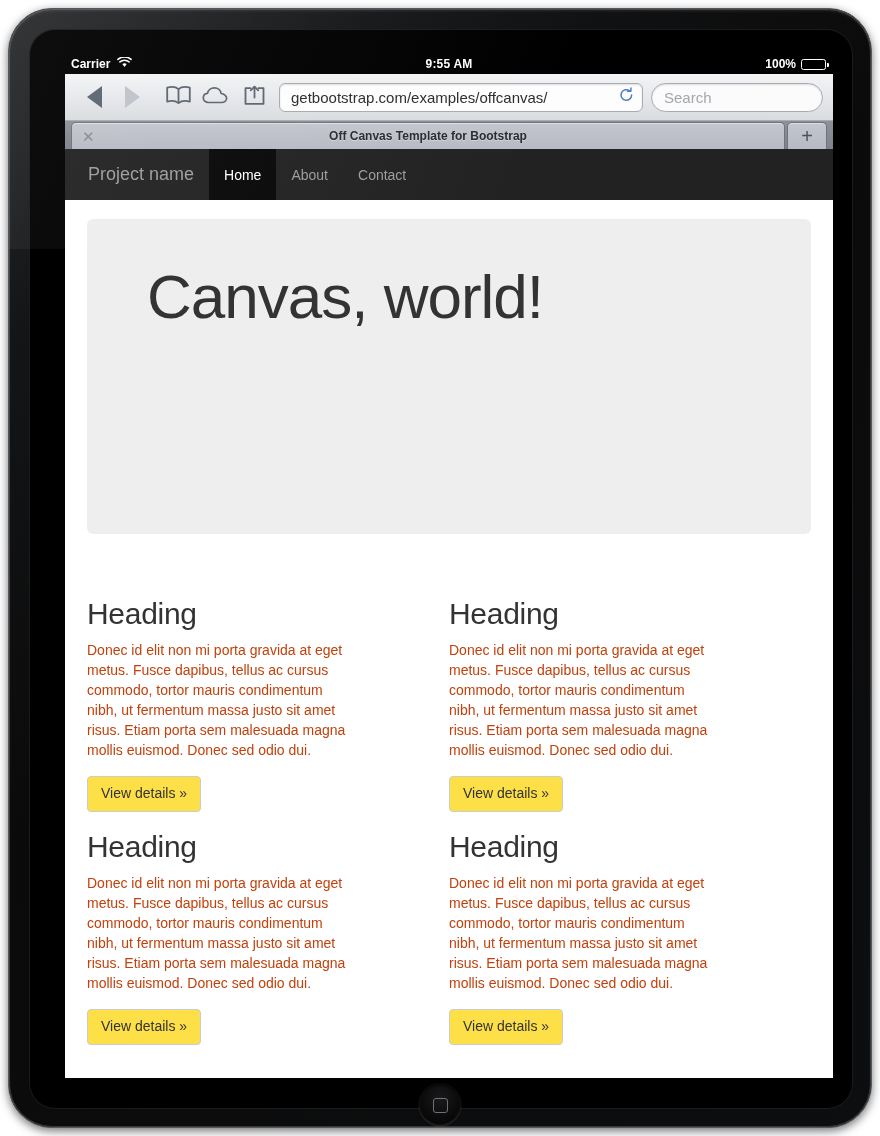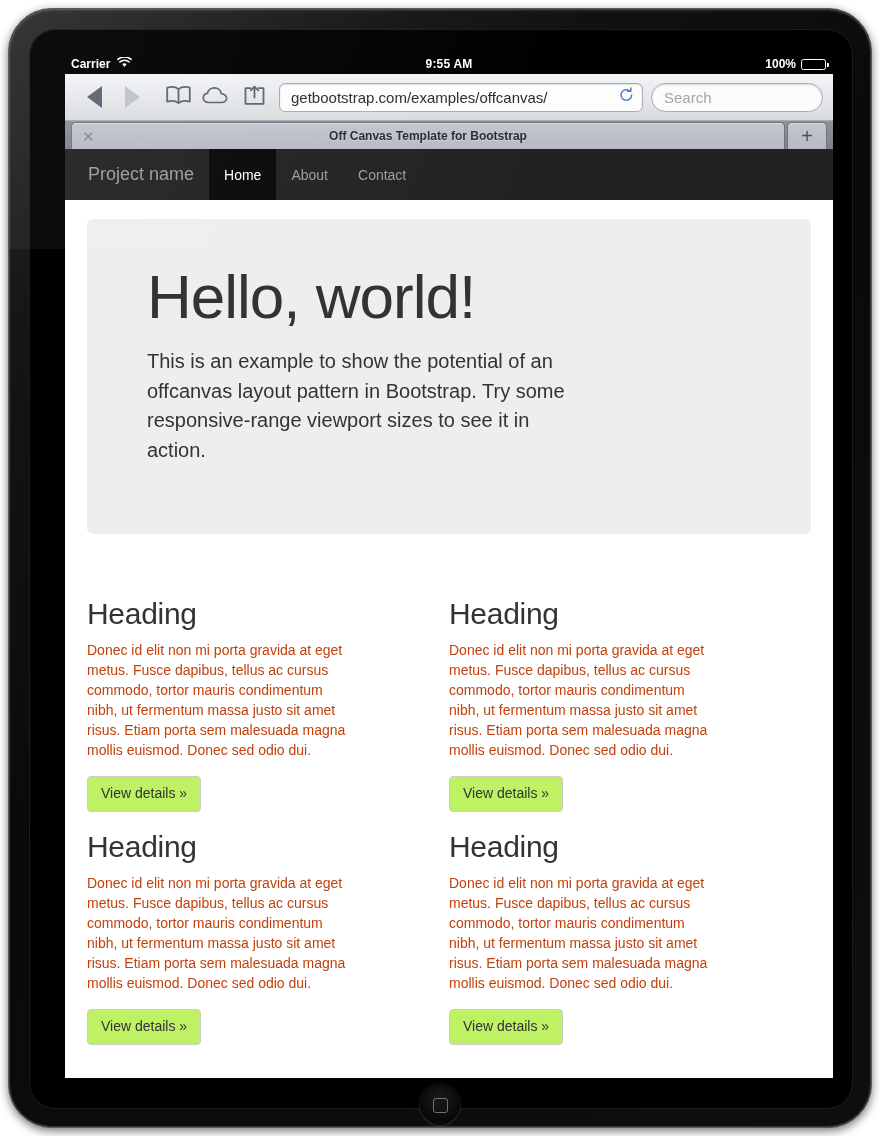--- a/index.html
+++ b/index.html
@@ -290,21 +290,21 @@
     font-size: 14px;
     line-height: 1.43;
     color: #c2410c;
     margin-bottom: 16px;
     max-width: 262px;
   }
   .btn-details {
     display: inline-block;
     font-size: 14px;
     color: #333333;
-    background: #bef264;
+    background: #fde047;
     border: 1px solid #cccccc;
     border-radius: 4px;
     padding: 7px 13px;
     cursor: pointer;
     line-height: 1.42;
   }
 
   
   #home-button {
     position: absolute;
@@ -425,22 +425,21 @@
       <div id="navbar">
         <div id="brand">Project name</div>
         <div class="nav-link active">Home</div>
         <div class="nav-link">About</div>
         <div class="nav-link">Contact</div>
       </div>
 
       <div id="content">
 
         <div id="jumbotron">
-          <div id="jumbo-title">Hello, world!</div>
-          <div id="jumbo-text">This is an example to show the potential of an offcanvas layout pattern in Bootstrap. Try some responsive-range viewport sizes to see it in action.</div>
+          <div id="jumbo-title">Canvas, world!</div>
         </div>
 
         <div id="feature-grid">
 
           <div class="feature-col">
             <div class="feature-heading">Heading</div>
             <div class="feature-text">Donec id elit non mi porta gravida at eget metus. Fusce dapibus, tellus ac cursus commodo, tortor mauris condimentum nibh, ut fermentum massa justo sit amet risus. Etiam porta sem malesuada magna mollis euismod. Donec sed odio dui.</div>
             <div class="btn-details">View details »</div>
           </div>
 

